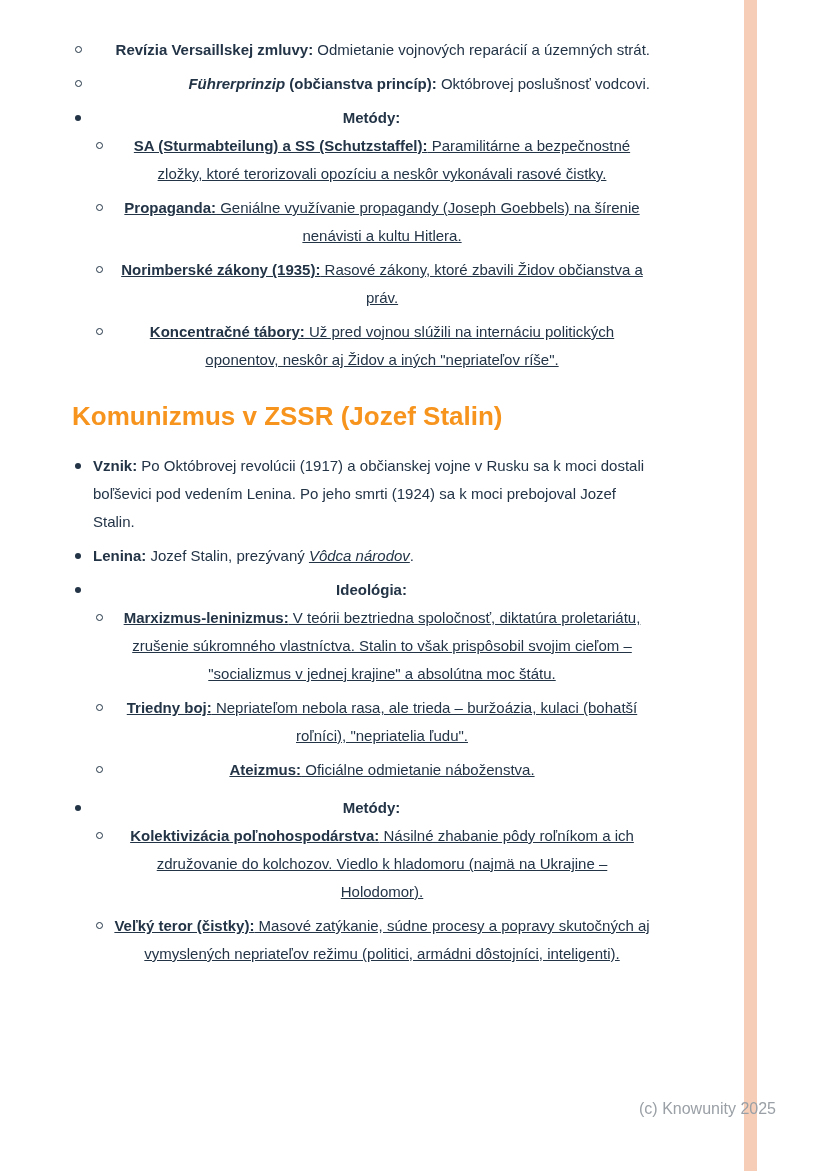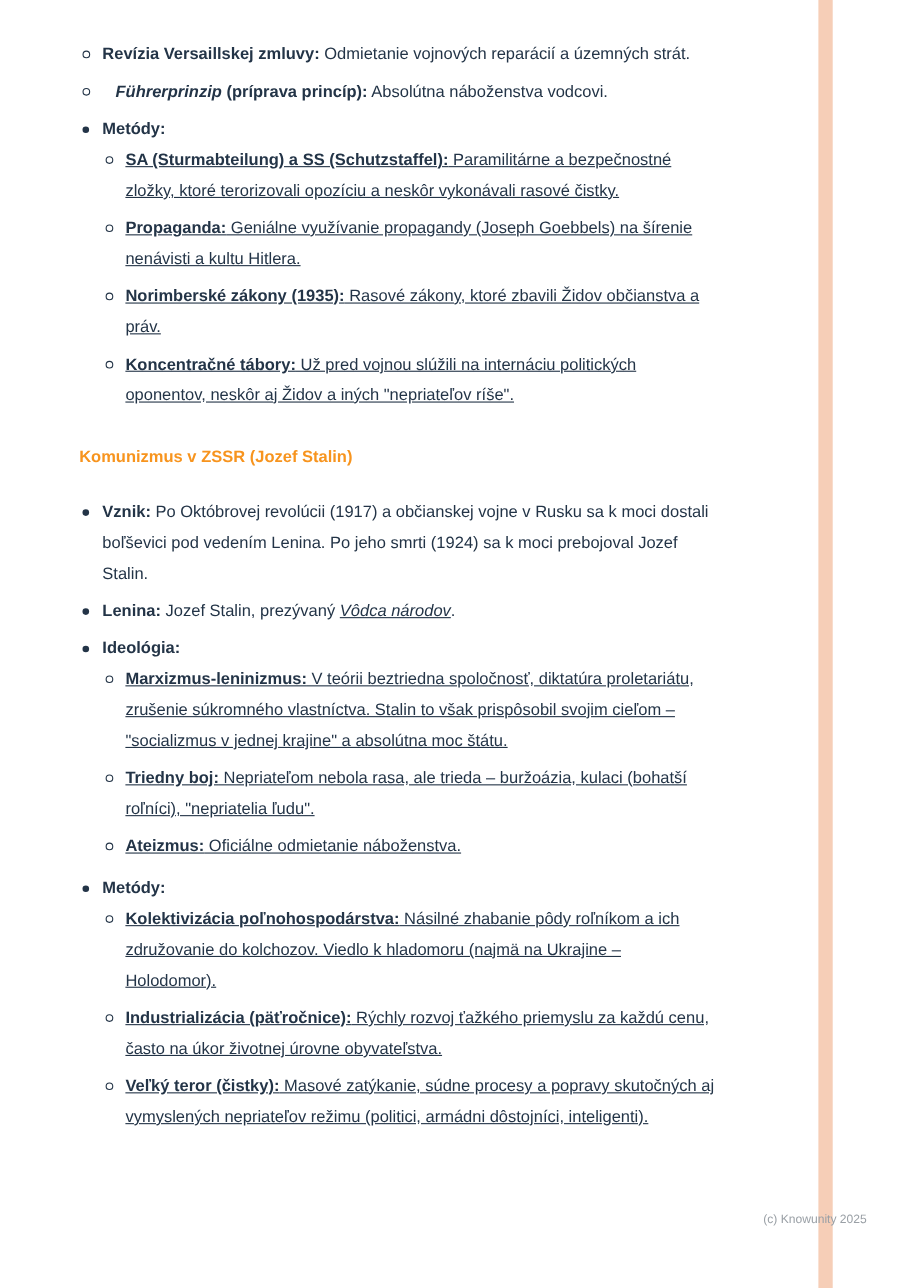--- a/index.html
+++ b/index.html
@@ -21,46 +21,46 @@
   .li { position:relative; padding-left:21px; margin-bottom:6px; }
   .lvl1 > .li::before {
     content:""; position:absolute; left:3px; top:11px;
     width:6px; height:6px; border-radius:50%; background:currentColor;
   }
   .lvl2 > .li::before {
     content:""; position:absolute; left:3px; top:10px;
     width:5px; height:5px; border-radius:50%;
     border:1.6px solid currentColor; background:transparent;
   }
-  .indent { margin-left:27px; }
+  .indent { margin-left:27px;text-align:right; }
   .nested { margin-left:6px; margin-top:6px;text-decoration:underline; }
   .ideology-list { margin-bottom:16px; }
-  .li.group { margin-bottom:10px; }
+  .li.group { margin-bottom:10px;text-align:center; }
   b { font-weight:700; color:#233447; }
   b.italic { font-style:italic;margin-left:12px; }
   i { font-style:italic;text-decoration:underline; }
   h2.heading {
-    font-size:15px; line-height:32px; font-weight:700;
+    font-size:26px; line-height:32px; font-weight:700;
     color:#f7941e; margin:26px 0 20px 0;
   }
   .copyright {
-    position:absolute; top:1102px; right:40px;
-    font-size:11px; line-height:14px; color:#9aa0a6; z-index:2;
+    position:absolute; top:1102px; right:52px;
+    font-size:16px; line-height:14px; color:#9aa0a6; z-index:2;
   }
 </style>
 </head>
 <body>
 
 <div class="stripe"></div>
 
 <div class="content">
 
   <ul class="list lvl2 indent ideology-list">
     <li class="li"><b>Revízia Versaillskej zmluvy:</b><span> Odmietanie vojnových reparácií a územných strát.</span></li>
-    <li class="li"><b class="italic">Führerprinzip</b><b> (príprava princíp):</b><span> Absolútna náboženstva vodcovi.</span></li>
+    <li class="li"><b class="italic">Führerprinzip</b><b> (občianstva princíp):</b><span> Októbrovej poslušnosť vodcovi.</span></li>
   </ul>
 
   <ul class="list lvl1">
     <li class="li group">
       <b>Metódy:</b>
       <ul class="list lvl2 nested">
         <li class="li"><b>SA (Sturmabteilung) a SS (Schutzstaffel):</b><span> Paramilitárne a bezpečnostné zložky, ktoré terorizovali opozíciu a neskôr vykonávali rasové čistky.</span></li>
         <li class="li"><b>Propaganda:</b><span> Geniálne využívanie propagandy (Joseph Goebbels) na šírenie nenávisti a kultu Hitlera.</span></li>
         <li class="li"><b>Norimberské zákony (1935):</b><span> Rasové zákony, ktoré zbavili Židov občianstva a práv.</span></li>
         <li class="li"><b>Koncentračné tábory:</b><span> Už pred vojnou slúžili na internáciu politických oponentov, neskôr aj Židov a iných "nepriateľov ríše".</span></li>
@@ -78,21 +78,20 @@
       <ul class="list lvl2 nested">
         <li class="li"><b>Marxizmus-leninizmus:</b><span> V teórii beztriedna spoločnosť, diktatúra proletariátu, zrušenie súkromného vlastníctva. Stalin to však prispôsobil svojim cieľom – "socializmus v jednej krajine" a absolútna moc štátu.</span></li>
         <li class="li"><b>Triedny boj:</b><span> Nepriateľom nebola rasa, ale trieda – buržoázia, kulaci (bohatší roľníci), "nepriatelia ľudu".</span></li>
         <li class="li"><b>Ateizmus:</b><span> Oficiálne odmietanie náboženstva.</span></li>
       </ul>
     </li>
     <li class="li group">
       <b>Metódy:</b>
       <ul class="list lvl2 nested">
         <li class="li"><b>Kolektivizácia poľnohospodárstva:</b><span> Násilné zhabanie pôdy roľníkom a ich združovanie do kolchozov. Viedlo k hladomoru (najmä na Ukrajine – Holodomor).</span></li>
-        <li class="li"><b>Industrializácia (päťročnice):</b><span> Rýchly rozvoj ťažkého priemyslu za každú cenu, často na úkor životnej úrovne obyvateľstva.</span></li>
         <li class="li"><b>Veľký teror (čistky):</b><span> Masové zatýkanie, súdne procesy a popravy skutočných aj vymyslených nepriateľov režimu (politici, armádni dôstojníci, inteligenti).</span></li>
       </ul>
     </li>
   </ul>
 
 </div>
 
 <div class="copyright">(c) Knowunity 2025</div>
 
 </body></html>

